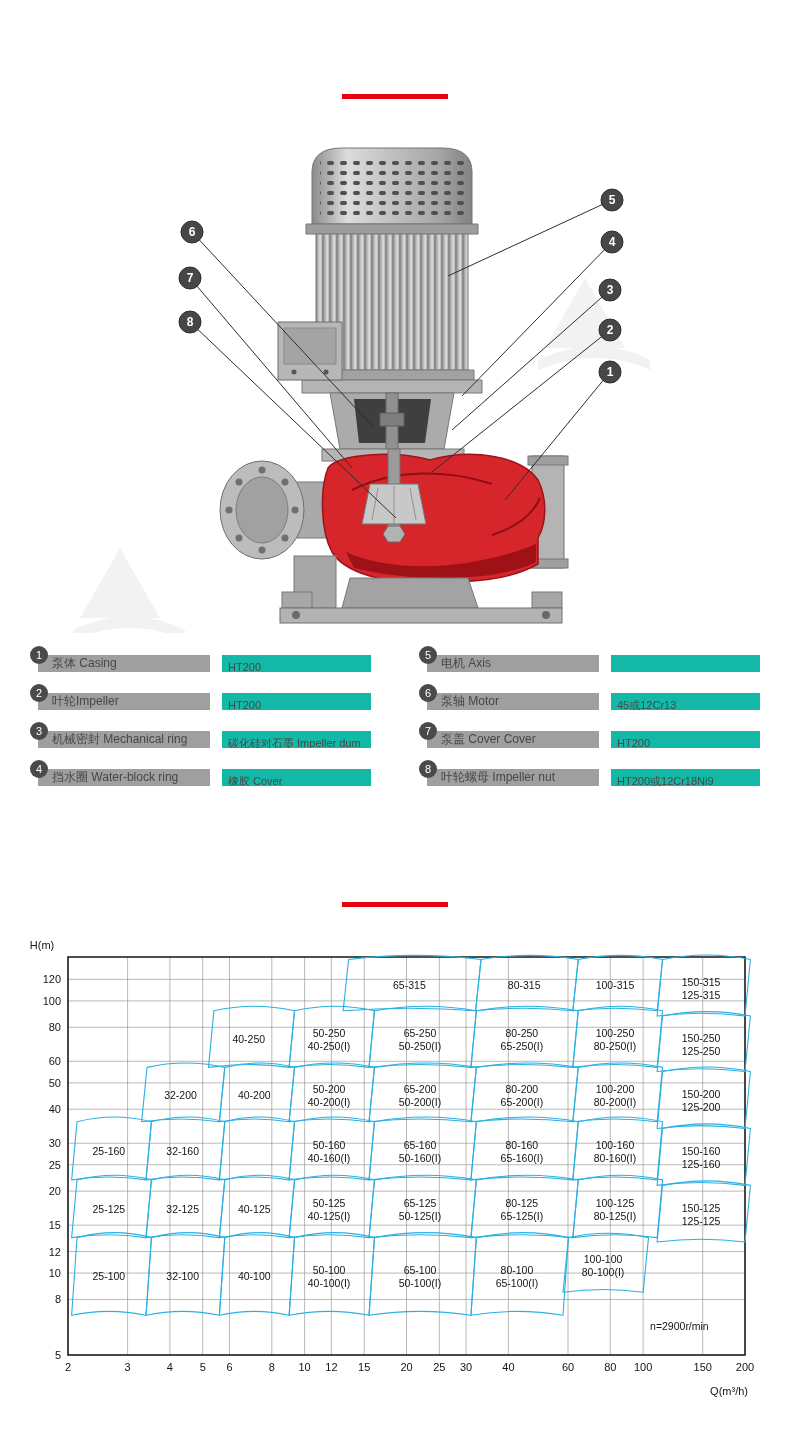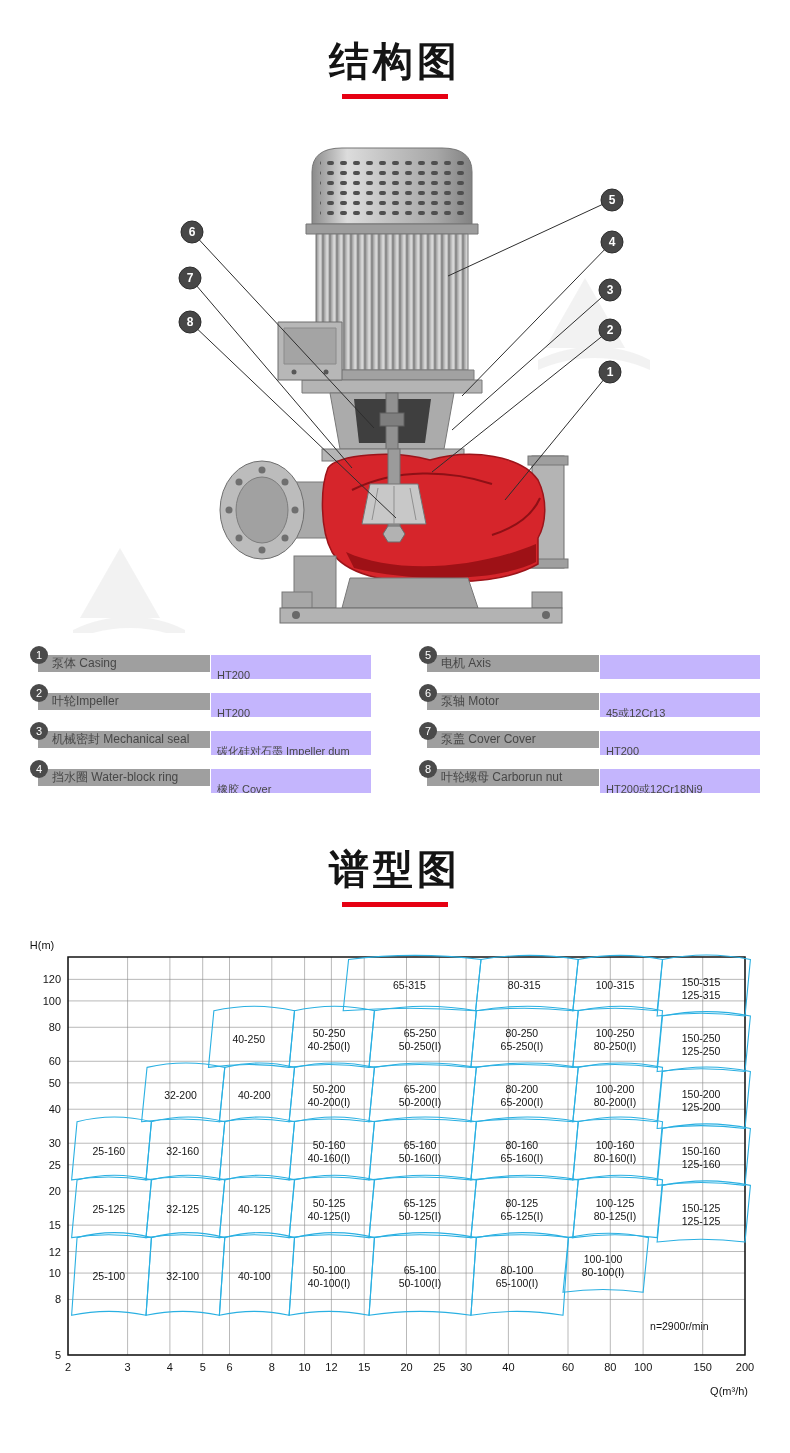--- a/index.html
+++ b/index.html
@@ -20,34 +20,33 @@
 
   .parts { position:absolute; top:655px; left:30px; width:730px;
            display:grid; grid-template-columns:1fr 1fr; column-gap:48px; }
   .parts-col { display:flex; flex-direction:column; }
   .part-row { position:relative; display:flex; height:17px; margin:0 0 21px 8px; }
   .part-num { position:absolute; left:-8px; top:-9px; width:18px; height:18px;
               border-radius:50%; background:#4a4a4a; color:#ffffff; font-size:11px;
               line-height:18px; text-align:center; z-index:2; }
   .part-label { width:172px; background:#9f9f9f; color:#474747; font-size:12px;
                 line-height:17px; padding:0 6px 0 14px; white-space:nowrap; overflow:hidden; }
-  .part-value { flex:1; margin-left:1px; background:#c4b5fd; color:#474747; font-size:11px;
-                line-height:17px; padding:12px 6px; white-space:nowrap; overflow:hidden; }
+  .part-value { flex:1; margin-left:12px; background:#14b8a6; color:#474747; font-size:11px;
+                line-height:17px; padding:4px 6px; white-space:nowrap; overflow:hidden; }
 
   .chart-wrap { position:absolute; top:935px; left:0; }
   text.tick { font-size:11px; fill:#141414; font-family:"Liberation Sans","DejaVu Sans",sans-serif; }
   text.cell { font-size:10.5px; fill:#141414; font-family:"Liberation Sans","DejaVu Sans",sans-serif; }
   text.co   { font-size:12px; font-weight:bold; fill:#ffffff; font-family:"Liberation Sans","DejaVu Sans",sans-serif; }
 </style>
 </head>
 <body>
 
 <div class="page">
 
-  <h1 class="sec-title" id="t1">结构图</h1>
   <div class="red-bar" id="b1"></div>
 
   <div class="pump-wrap">
     <svg width="790" height="515" viewBox="0 0 790 515">
       <defs>
         <linearGradient id="gm" x1="0" y1="0" x2="1" y2="0">
           <stop offset="0" stop-color="#8b8b8b"></stop>
             <stop offset="0.22" stop-color="#dcdcdc"></stop>
           <stop offset="0.5" stop-color="#c0c0c0"></stop>
             <stop offset="0.78" stop-color="#a7a7a7"></stop>
@@ -180,21 +179,21 @@
           <span class="part-label">泵体 Casing</span>
           <span class="part-value">HT200</span>
         </div>
         <div class="part-row">
           <span class="part-num">2</span>
           <span class="part-label">叶轮Impeller</span>
           <span class="part-value">HT200</span>
         </div>
         <div class="part-row">
           <span class="part-num">3</span>
-          <span class="part-label">机械密封 Mechanical seal</span>
+          <span class="part-label">机械密封 Mechanical ring</span>
           <span class="part-value">碳化硅对石墨 Impeller dum</span>
         </div>
         <div class="part-row">
           <span class="part-num">4</span>
           <span class="part-label">挡水圈 Water-block ring</span>
           <span class="part-value">橡胶 Cover</span>
         </div>
       </div>
     <div class="parts-col">
         <div class="part-row">
@@ -207,27 +206,26 @@
           <span class="part-label">泵轴 Motor</span>
           <span class="part-value">45或12Cr13</span>
         </div>
         <div class="part-row">
           <span class="part-num">7</span>
           <span class="part-label">泵盖 Cover Cover</span>
           <span class="part-value">HT200</span>
         </div>
         <div class="part-row">
           <span class="part-num">8</span>
-          <span class="part-label">叶轮螺母 Carborun nut</span>
+          <span class="part-label">叶轮螺母 Impeller nut</span>
           <span class="part-value">HT200或12Cr18Ni9</span>
         </div>
       </div>
   </div>
 
-  <h1 class="sec-title" id="t2">谱型图</h1>
   <div class="red-bar" id="b2"></div>
 
   <div class="chart-wrap">
     <svg width="790" height="492" viewBox="0 0 790 492">
         <line x1="68" y1="22" x2="68" y2="420" stroke="#8a8a8a" stroke-width="0.6"></line>
         <text x="68" y="436" text-anchor="middle" class="tick">2</text>
         <line x1="127.60689119034811" y1="22" x2="127.60689119034811" y2="420" stroke="#8a8a8a" stroke-width="0.6"></line>
         <text x="127.60689119034811" y="436" text-anchor="middle" class="tick">3</text>
         <line x1="169.89865353225764" y1="22" x2="169.89865353225764" y2="420" stroke="#8a8a8a" stroke-width="0.6"></line>
         <text x="169.89865353225764" y="436" text-anchor="middle" class="tick">4</text>

